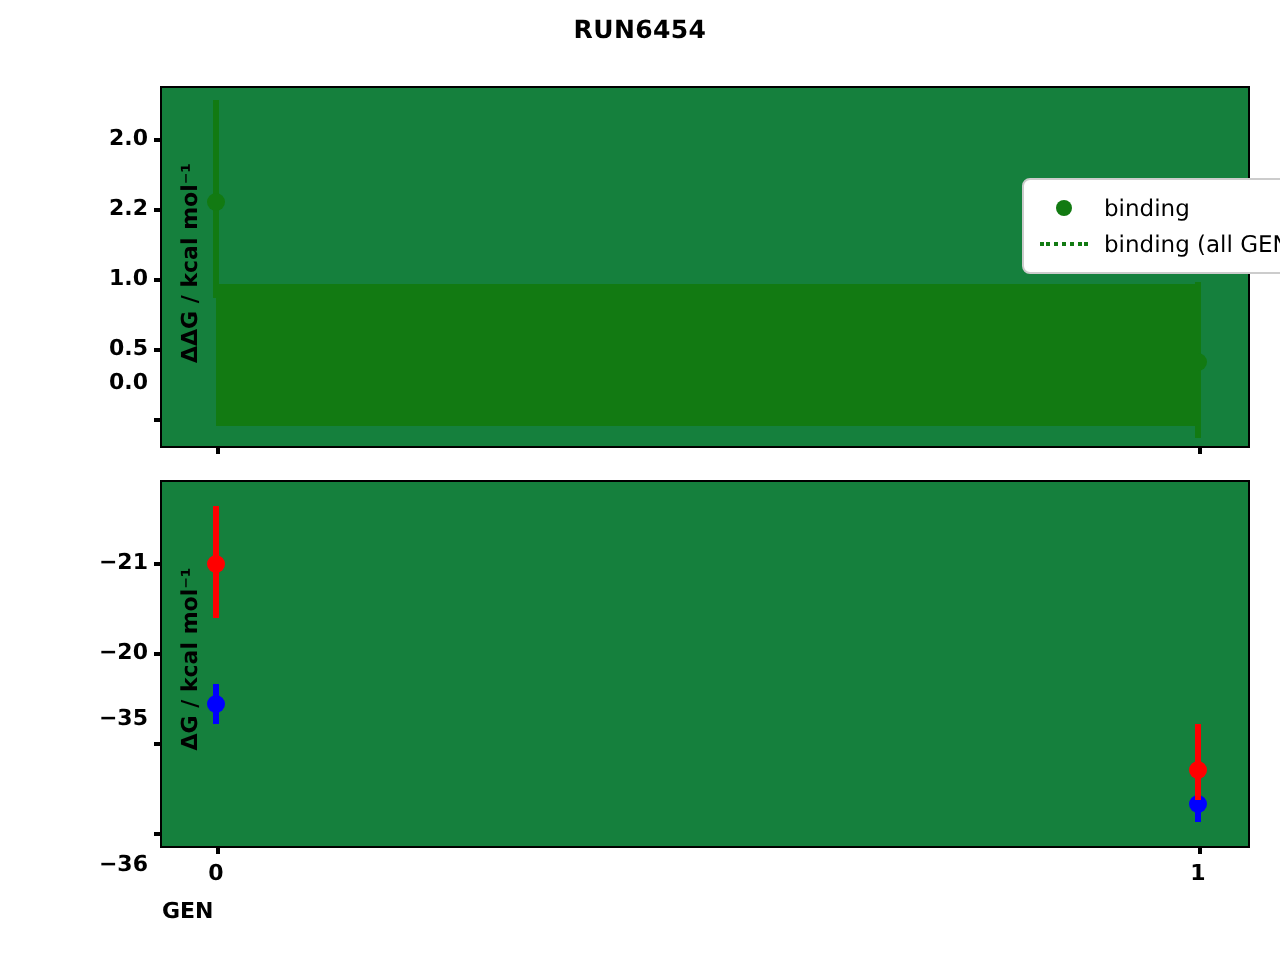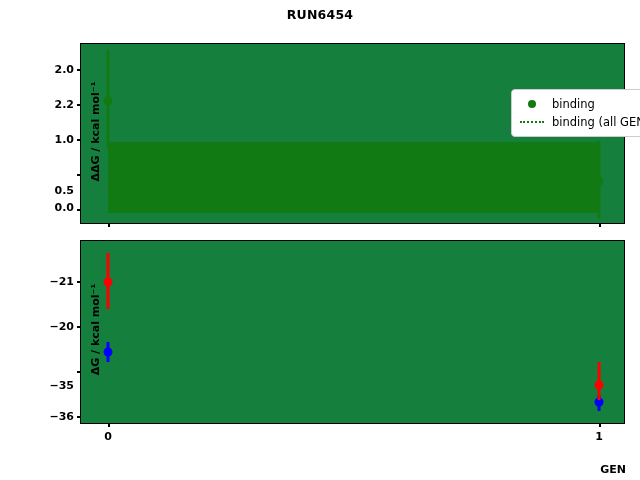--- a/index.html
+++ b/index.html
@@ -121,22 +121,22 @@
     left: 14px;
     margin-left: -60px;
     top: 50%;
     margin-top: -9px;
   }
   .xlabel {
     position: absolute;
     left: 0;
     width: 545px;
     top: 100%;
-    margin-top: 40px;
-    text-align: right;
+    margin-top: 26px;
+    text-align: left;
     font-size: 11px;
     font-weight: bold;
     color: #000;
   }
 
   
   .errbar {
     position: absolute;
     width: 3px;
     transform: translateX(-50%);
@@ -218,23 +218,23 @@
         <div class="allgens-band" style="left: 27.0045px; width: 490.991px; top: 97.9529px; height: 70.9804px; background: rgb(18, 122, 18);"></div>
       </div>
 
     <div class="ytick" style="top:25px"></div>
     <div class="yticklabel" style="top:25px">2.0</div>
     <div class="ytick" style="top:60px"></div>
     <div class="yticklabel" style="top:60px">2.2</div>
     <div class="ytick" style="top:95px"></div>
     <div class="yticklabel" style="top:95px">1.0</div>
     <div class="ytick" style="top:130px"></div>
-    <div class="yticklabel" style="top:146px">0.5</div>
+    <div class="yticklabel" style="top:130px">0.5</div>
     <div class="ytick" style="top:165px"></div>
-    <div class="yticklabel" style="top:163px">0.0</div>
+    <div class="yticklabel" style="top:147px">0.0</div>
 
     <div class="xtick" style="left:27px"></div>
     <div class="xtick" style="left:518px"></div>
 
     <div class="ylabel" id="ylabel-top">ΔΔG / kcal mol⁻¹</div>
 
     <div class="legend" id="legend-top">
       <div class="legend-row">
         <span class="legend-handle">
           <span class="legend-dot" style="background:#127a12"></span>
@@ -261,23 +261,23 @@
         <div class="marker" style="left: 27.0045px; top: 41.2414px; width: 9px; height: 9px; background: rgb(255, 0, 0);"></div>
         <div class="errbar" style="left: 517.995px; top: 121.005px; height: 37.6158px; background: rgb(255, 0, 0);"></div>
         <div class="marker" style="left: 517.995px; top: 143.665px; width: 9px; height: 9px; background: rgb(255, 0, 0);"></div>
       </div>
 
     <div class="ytick" style="top:40px"></div>
     <div class="yticklabel" style="top:40px">−21</div>
     <div class="ytick" style="top:85px"></div>
     <div class="yticklabel" style="top:85px">−20</div>
     <div class="ytick" style="top:130px"></div>
-    <div class="yticklabel" style="top:144px">−35</div>
+    <div class="yticklabel" style="top:118px">−35</div>
     <div class="ytick" style="top:175px"></div>
-    <div class="yticklabel" style="top:175px">−36</div>
+    <div class="yticklabel" style="top:191px">−36</div>
 
     <div class="xtick" style="left:27px"></div>
     <div class="xticklabel" style="left:27px">0</div>
     <div class="xtick" style="left:518px"></div>
     <div class="xticklabel" style="left:518px">1</div>
 
     <div class="ylabel" id="ylabel-bottom">ΔG / kcal mol⁻¹</div>
     <div class="xlabel">GEN</div>
 
   </div>

